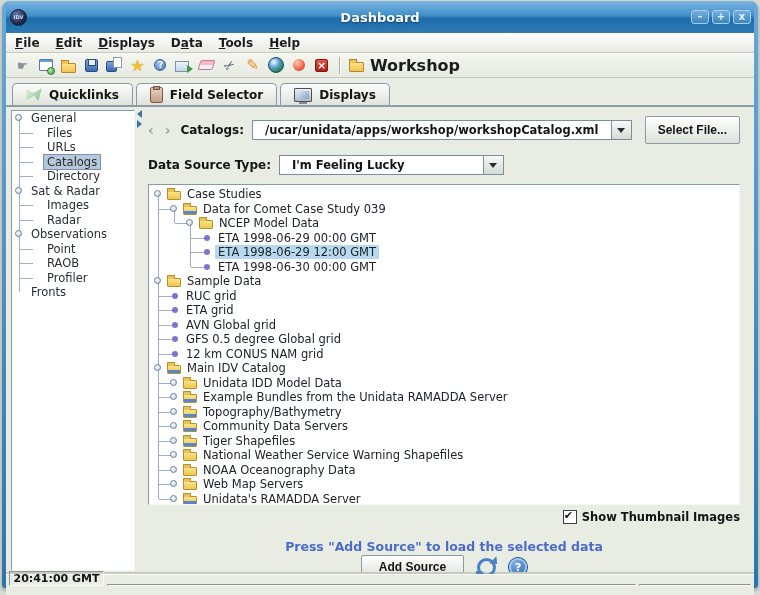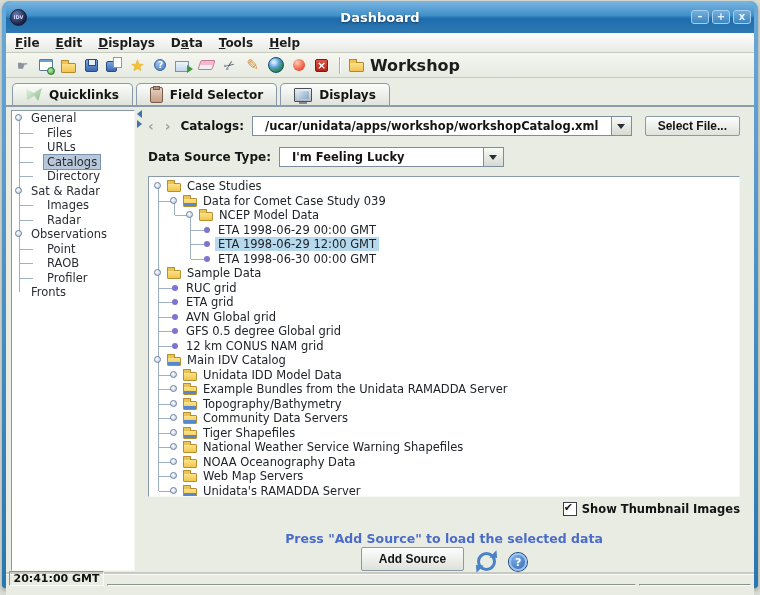--- a/index.html
+++ b/index.html
@@ -100,21 +100,21 @@
   .row1,.row2{display:flex;align-items:center;flex:none;}
   .chev{font-size:14px;font-weight:bold;color:#9aa59c;letter-spacing:3px;margin-right:7px;line-height:1;}
   .field-label{font-size:12px;font-weight:bold;color:#141414;white-space:nowrap;margin-right:8px;}
   .combo{display:flex;height:20px;border:1px solid #7d8da0;background:#fff;box-sizing:border-box;}
   .combo-val{flex:1;padding:2px 12px 0;font-weight:bold;font-size:11.5px;color:#141414;white-space:nowrap;overflow:hidden;}
   .combo-arrow{width:19px;border-left:1px solid #7d8da0;background:linear-gradient(#f8faf7,#d5dad2);display:flex;align-items:center;justify-content:center;flex:none;}
   .tri-down{width:0;height:0;border-left:4px solid transparent;border-right:4px solid transparent;border-top:5px solid #2a2e34;}
   .btn{border:1px solid #8a9aa8;border-radius:2px;background:linear-gradient(#fdfefd,#dde2da);
     font-size:12px;font-weight:bold;color:#141414;padding:2px 12px;white-space:nowrap;
     box-shadow:inset 0 1px 0 #fff;}
-  .select-file-btn{margin-left:13px;height:20px;box-sizing:border-box;}
+  .select-file-btn{margin-left:13px;height:28px;box-sizing:border-box;}
   .row1 .combo{flex:1;}
   .row2{margin-top:11px;}
   .row2 .combo{width:225px;}
 
   
   .treebox{margin-top:9px;height:321px;overflow:hidden;padding:2px 0 0 2px;box-sizing:border-box;flex:none;}
   .trow{display:flex;align-items:center;height:14.5px;font-size:11.5px;color:#20242a;white-space:nowrap;}
   .tcell{width:16px;height:100%;position:relative;flex:none;}
   .seg{position:absolute;background:#9db0c6;}
   .seg.v{left:7px;top:0;bottom:0;width:1px;}
@@ -134,21 +134,21 @@
   .tlabel.sel{background:#b6d9ee;}
   .sidebar .tlabel.sel{background:#b8c8da;outline:1px solid #7a92ac;}
   .sidebar .trow{height:14.5px;color:#2a2e34;}
 
   
   .thumb-row{display:flex;justify-content:flex-end;align-items:center;gap:5px;margin-top:5px;flex:none;}
   .checkbox{width:12px;height:12px;background:#fff;border:1px solid #3a3e44;position:relative;flex:none;}
   .checkbox.checked::before{content:"✔";position:absolute;left:0px;top:-2px;font-size:11px;color:#16181c;}
   .thumb-label{font-size:11.5px;font-weight:bold;color:#141414;}
   .message{margin-top:15px;text-align:center;font-size:12.5px;font-weight:bold;color:#4a6cc8;flex:none;}
-  .action-row{margin-top:1px;display:flex;justify-content:center;align-items:flex-end;gap:13px;flex:none;}
+  .action-row{margin-top:1px;display:flex;justify-content:center;align-items:center;gap:13px;flex:none;}
   .add-source-btn{padding:4px 17px;}
   .refresh-icon{width:13px;height:13px;border:3px solid #4a82c8;border-radius:50%;position:relative;box-sizing:content-box;}
   .refresh-icon::before{content:"";position:absolute;right:-5px;top:-4px;width:0;height:0;border-top:5px solid transparent;border-bottom:5px solid transparent;border-left:6px solid #4a82c8;transform:rotate(45deg);}
   .refresh-icon::after{content:"";position:absolute;left:-5px;bottom:-4px;width:0;height:0;border-top:5px solid transparent;border-bottom:5px solid transparent;border-right:6px solid #4a82c8;transform:rotate(45deg);}
   .round-help-icon{width:18px;height:18px;border-radius:50%;background:radial-gradient(circle at 35% 30%,#7ab0e8,#2a5aa8);
     box-shadow:0 0 0 1px #1a4a88, inset 0 0 0 2px #9ec6ee;color:#fff;font-size:11px;font-weight:bold;
     display:flex;align-items:center;justify-content:center;}
 
   
   .statusbar{height:21px;flex:none;border-top:1px solid #fbfcf9;box-shadow:0 -2px 0 #c6cabf;

